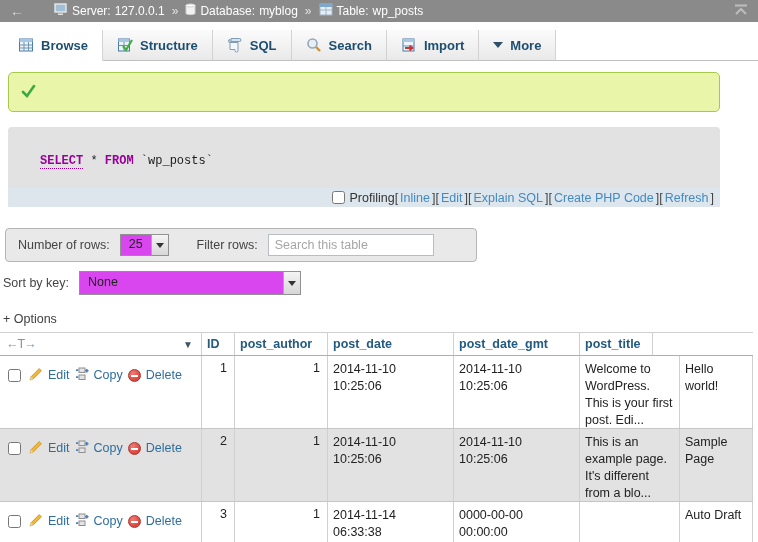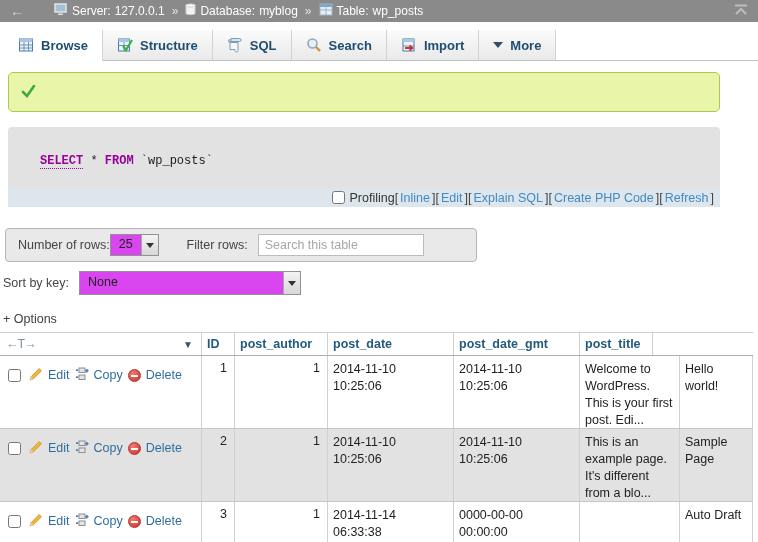--- a/index.html
+++ b/index.html
@@ -47,21 +47,21 @@
   .fieldset { margin:21px 0 0 5px; width:472px; height:34px; background:#e9e9e9;
     border:1px solid #b5b5b5; border-radius:4px; display:flex; align-items:center;
     padding:0 12px; color:#444; font-size:12.5px; }
   .pma-select { display:inline-flex; align-items:stretch; background:#d946ef;
     border:1px solid #919191; height:22px; cursor:pointer; }
   .pma-select .sel-text { padding:2px 8px 0 8px; color:#222; min-width:26px; }
   .pma-select .sel-btn { width:17px; background:linear-gradient(#f4f4f4,#d7d7d7);
     border-left:1px solid #a7a7a7; display:flex; align-items:center; justify-content:center; }
   .pma-select .sel-btn i { width:0; height:0; border-left:4px solid transparent;
     border-right:4px solid transparent; border-top:5px solid #333; }
-  .fieldset .lbl1 { }
+  .fieldset .lbl1 { margin-right:10px; }
   .fieldset .lbl2 { margin:0 10px 0 28px; }
   .filter-input { width:166px; height:22px; border:1px solid #b7bdc1; padding:0 6px;
     font-size:12.5px; color:#333; font-family:"Liberation Sans",sans-serif; }
   .filter-input::placeholder { color:#a6a6a6; }
 
   .sortrow { margin:9px 0 0 3px; display:flex; align-items:center; color:#444; font-size:12.5px; }
   .sortrow .pma-select { height:24px; width:222px; margin-left:10px; }
   .sortrow .sel-text { flex:1; padding-top:3px; }
 
   .options { margin:17px 0 0 3px; color:#404040; font-size:12.5px; cursor:pointer; display:inline-block; }

